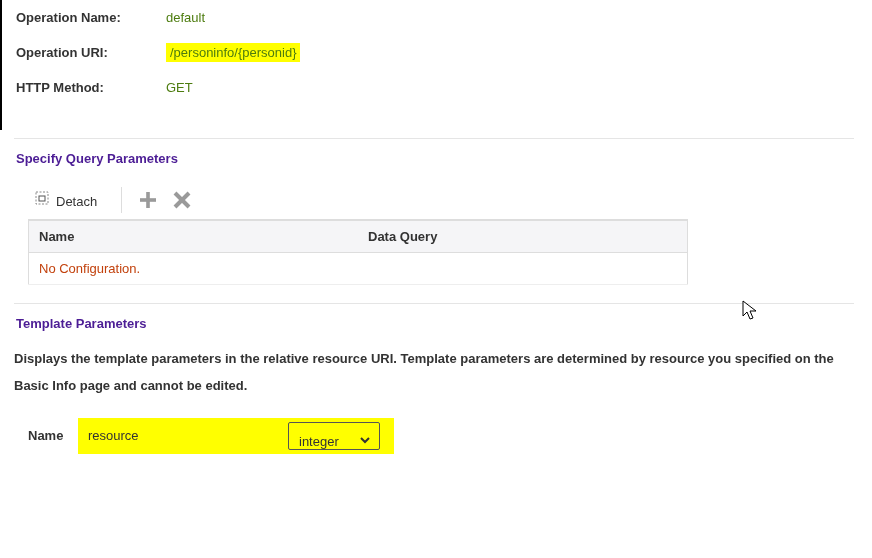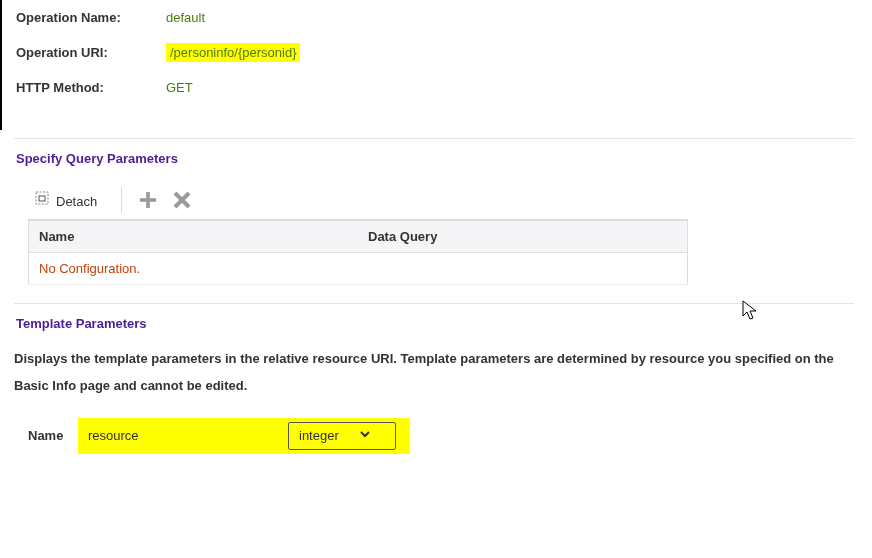--- a/index.html
+++ b/index.html
@@ -127,25 +127,25 @@
     align-items: center;
     height: 36px;
     padding-right: 14px;
   }
   .tmpl-name {
     width: 210px;
     padding: 0 10px;
   }
   .tmpl-select {
     display: inline-flex;
-    align-items: center;
+    align-items: flex-end;
     border: 1px solid #555;
     border-radius: 2px;
     height: 28px;
-    padding: 0 24px 0 10px;
+    padding: 0 8px 0 10px;
     gap: 20px;
     cursor: pointer;
     background: transparent;
   }
   .tmpl-select .chev {
     display: inline-block;
   }
   .cursor {
     position: absolute;
     left: 742px;

